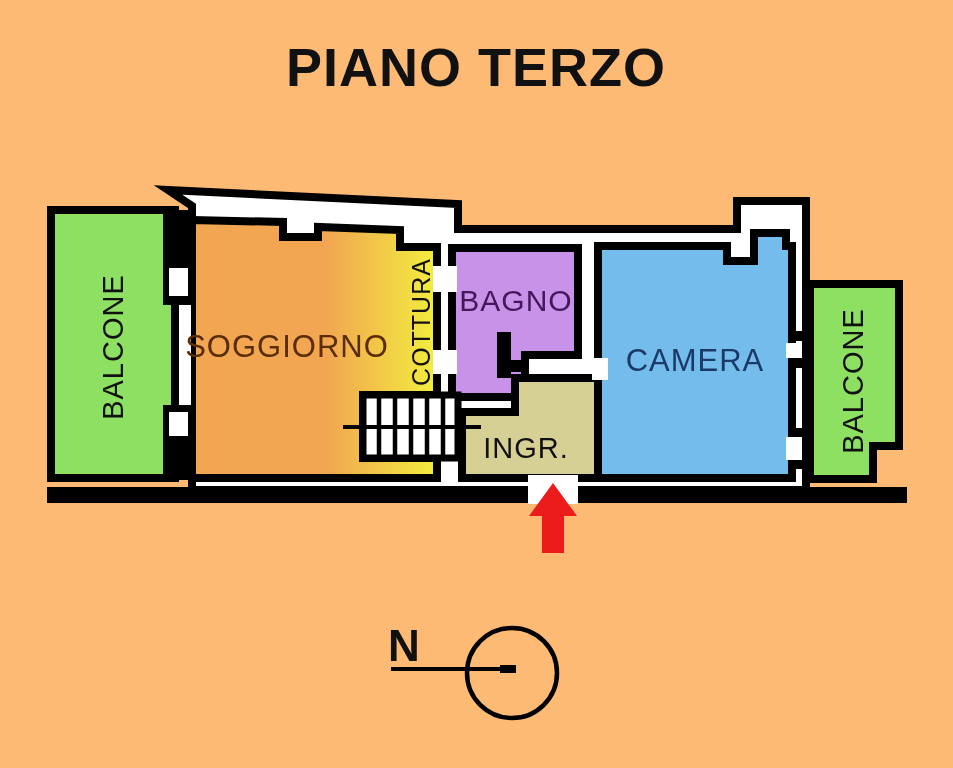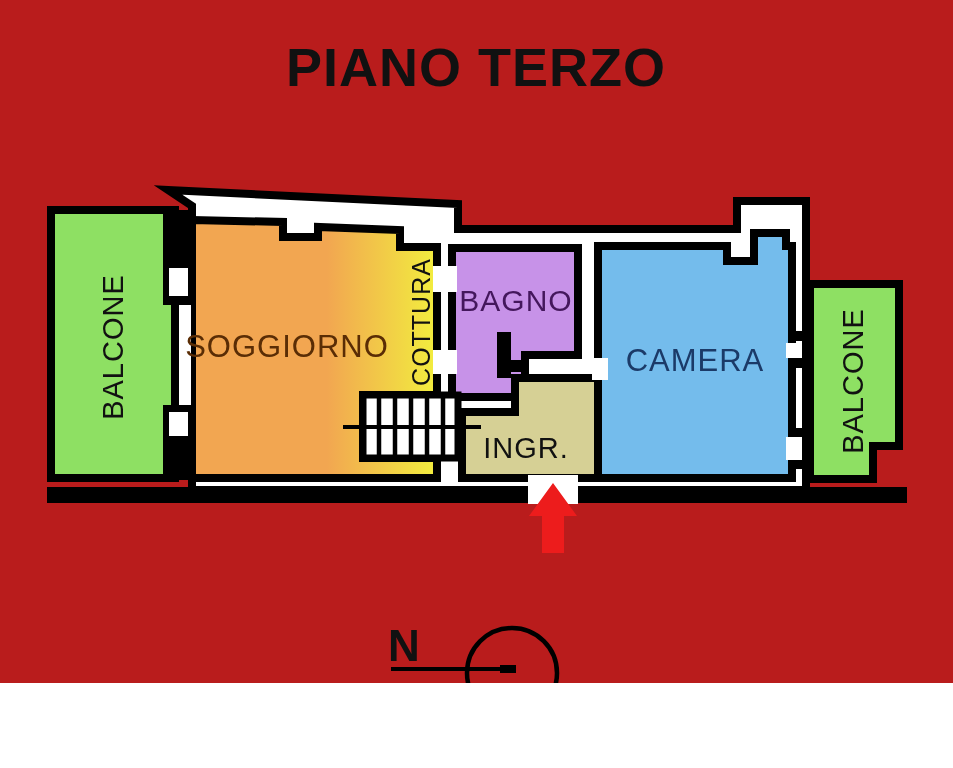--- a/index.html
+++ b/index.html
@@ -1,16 +1,16 @@
 <!DOCTYPE html>
 <html><head>
 <meta charset="utf-8">
 <style>
   html,body{margin:0;padding:0;background:#fff;}
-  .page{position:relative;width:953px;height:683px;background:#b91c1c;overflow:hidden;
+  .page{position:relative;width:953px;height:768px;background:#fdba74;overflow:hidden;
         font-family:"Liberation Sans", sans-serif;}
   svg text{font-family:"Liberation Sans","DejaVu Sans",sans-serif;}
   .room-label{font-weight:normal;letter-spacing:1px;}
   .title-text{font-weight:bold;letter-spacing:1px;}
   .compass-label{font-weight:bold;}
 </style>
 </head>
 <body>
 
 <div class="page">

